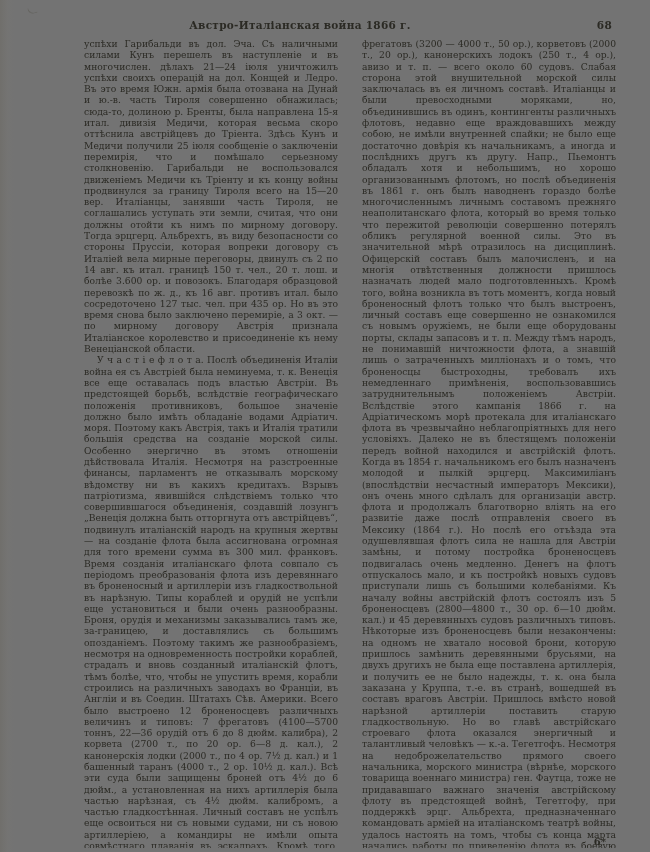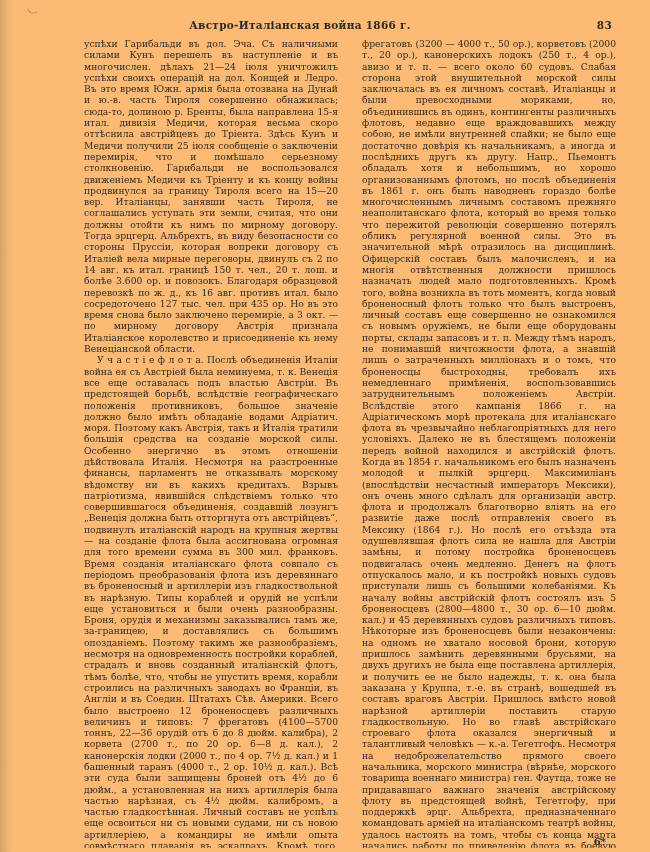--- a/index.html
+++ b/index.html
@@ -4,21 +4,21 @@
 <style>
   * { box-sizing: border-box; }
   html, body { margin: 0; padding: 0; overflow: hidden; }
   body {
     width: 650px; height: 852px;
     background: #f6f4ee;
     position: relative;
     font-family: "DejaVu Serif", "Liberation Serif", serif;
     color: #2b2a24;
   }
-  .page { position: absolute; inset: 0; background: #fdba74; }
+  .page { position: absolute; inset: 0; background: #737373; }
 
   
   .scan-gutter {
     position: absolute; left: 0; top: 0; bottom: 0; width: 14px;
     background: linear-gradient(90deg, rgba(105,100,88,0.28), rgba(130,125,112,0.10) 55%, rgba(0,0,0,0));
   }
   .scan-corner-artifact {
     position: absolute; left: 28px; top: 7px; width: 9px; height: 7px;
     border-left: 1.5px solid rgba(90,88,80,0.55);
     border-bottom: 1.5px solid rgba(90,88,80,0.45);
@@ -60,21 +60,21 @@
 </head>
 <body>
 
 <div class="page">
 
   <div class="scan-gutter"></div>
   <div class="scan-corner-artifact"></div>
 
   <div class="running-head">
     <span class="head-title">Австро-Италіанская война 1866 г.</span>
-    <span class="folio">83</span>
+    <span class="folio">68</span>
   </div>
 
   <div class="text-columns">
     <div class="col">
       <p class="para">успѣхи Гарибальди въ дол. Эча. Съ наличными силами Кунъ перешелъ въ наступленіе и въ многочислен. дѣлахъ 21—24 іюля уничтожилъ успѣхи своихъ операцій на дол. Конщей и Ледро. Въ это время Южн. армія была отозвана на Дунай и ю.-в. часть Тироля совершенно обнажилась; сюда-то, долиною р. Бренты, была направлена 15-я итал. дивизія Медичи, которая весьма скоро оттѣснила австрійцевъ до Тріента. Здѣсь Кунъ и Медичи получили 25 іюля сообщеніе о заключеніи перемирія, что и помѣшало серьезному столкновенію. Гарибальди не воспользовался движеніемъ Медичи къ Тріенту и къ концу войны продвинулся за границу Тироля всего на 15—20 вер. Италіанцы, занявши часть Тироля, не соглашались уступать эти земли, считая, что они должны отойти къ нимъ по мирному договору. Тогда эрцгерц. Альбрехтъ, въ виду безопасности со стороны Пруссіи, которая вопреки договору съ Италіей вела мирные переговоры, двинулъ съ 2 по 14 авг. къ итал. границѣ 150 т. чел., 20 т. лош. и болѣе 3.600 ор. и повозокъ. Благодаря образцовой перевозкѣ по ж. д., къ 16 авг. противъ итал. было сосредоточено 127 тыс. чел. при 435 ор. Но въ это время снова было заключено перемиріе, а 3 окт. — по мирному договору Австрія признала Италіанское королевство и присоединеніе къ нему Венеціанской области.</p>
       <p class="para ind">У ч а с т і е  ф л о т а.  Послѣ объединенія Италіи война ея съ Австріей была неминуема, т. к. Венеція все еще оставалась подъ властью Австріи. Въ предстоящей борьбѣ, вслѣдствіе географическаго положенія противниковъ, большое значеніе должно было имѣть обладаніе водами Адріатич. моря. Поэтому какъ Австрія, такъ и Италія тратили большія средства на созданіе морской силы. Особенно энергично въ этомъ отношеніи дѣйствовала Италія. Несмотря на разстроенные финансы, парламентъ не отказывалъ морскому вѣдомству ни въ какихъ кредитахъ. Взрывъ патріотизма, явившійся слѣдствіемъ только что совершившагося объединенія, создавшій лозунгъ „Венеція должна быть отторгнута отъ австрійцевъ“, подвинулъ италіанскій народъ на крупныя жертвы — на созданіе флота была ассигнована огромная для того времени сумма въ 300 мил. франковъ. Время созданія италіанскаго флота совпало съ періодомъ преобразованія флота изъ деревяннаго въ броненосный и артиллеріи изъ гладкоствольной въ нарѣзную. Типы кораблей и орудій не успѣли еще установиться и были очень разнообразны. Броня, орудія и механизмы заказывались тамъ же, за-границею, и доставлялись съ большимъ опозданіемъ. Поэтому такимъ же разнообразіемъ, несмотря на одновременность постройки кораблей, страдалъ и вновь созданный италіанскій флотъ, тѣмъ болѣе, что, чтобы не упустить время, корабли строились на различныхъ заводахъ во Франціи, въ Англіи и въ Соедин. Штатахъ Сѣв. Америки. Всего было выстроено 12 броненосцевъ различныхъ величинъ и типовъ: 7 фрегатовъ (4100—5700 тоннъ, 22—36 орудій отъ 6 до 8 дюйм. калибра), 2 корвета (2700 т., по 20 ор. 6—8 д. кал.), 2 канонерскія лодки (2000 т., по 4 ор. 7½ д. кал.) и 1 башенный таранъ (4000 т., 2 ор. 10½ д. кал.). Всѣ эти суда были защищены броней отъ 4½ до 6 дюйм., а установленная на нихъ артиллерія была частью нарѣзная, съ 4½ дюйм. калибромъ, а частью гладкостѣнная. Личный составъ не успѣлъ еще освоиться ни съ новыми судами, ни съ новою артиллеріею, а командиры не имѣли опыта совмѣстнаго плаванія въ эскадрахъ. Кромѣ того, имѣвшіеся уже налицо деревянные флоты отдѣльныхъ государствъ, объединившіеся теперь, представляли изъ себя значительную силу, состоявшую изъ</p>
     </div>
     <div class="col">
       <p class="para">фрегатовъ (3200 — 4000 т., 50 ор.), корветовъ (2000 т., 20 ор.), канонерскихъ лодокъ (250 т., 4 ор.), авизо и т. п. — всего около 60 судовъ. Слабая сторона этой внушительной морской силы заключалась въ ея личномъ составѣ. Италіанцы и были превосходными моряками, но, объединившись въ одинъ, контингенты различныхъ флотовъ, недавно еще враждовавшихъ между собою, не имѣли внутренней спайки; не было еще достаточно довѣрія къ начальникамъ, а иногда и послѣднихъ другъ къ другу. Напр., Пьемонтъ обладалъ хотя и небольшимъ, но хорошо организованнымъ флотомъ, но послѣ объединенія въ 1861 г. онъ былъ наводненъ гораздо болѣе многочисленнымъ личнымъ составомъ прежняго неаполитанскаго флота, который во время только что пережитой революціи совершенно потерялъ обликъ регулярной военной силы. Это въ значительной мѣрѣ отразилось на дисциплинѣ. Офицерскій составъ былъ малочисленъ, и на многія отвѣтственныя должности пришлось назначать людей мало подготовленныхъ. Кромѣ того, война возникла въ тотъ моментъ, когда новый броненосный флотъ только что былъ выстроенъ, личный составъ еще совершенно не ознакомился съ новымъ оружіемъ, не были еще оборудованы порты, склады запасовъ и т. п. Между тѣмъ народъ, не понимавшій ничтожности флота, а знавшій лишь о затраченныхъ милліонахъ и о томъ, что броненосцы быстроходны, требовалъ ихъ немедленнаго примѣненія, воспользовавшись затруднительнымъ положеніемъ Австріи. Вслѣдствіе этого кампанія 1866 г. на Адріатическомъ морѣ протекала для италіанскаго флота въ чрезвычайно неблагопріятныхъ для него условіяхъ. Далеко не въ блестящемъ положеніи передъ войной находился и австрійскій флотъ. Когда въ 1854 г. начальникомъ его былъ назначенъ молодой и пылкій эрцгерц. Максимиліанъ (впослѣдствіи несчастный императоръ Мексики), онъ очень много сдѣлалъ для организаціи австр. флота и продолжалъ благотворно вліять на его развитіе даже послѣ отправленія своего въ Мексику (1864 г.). Но послѣ его отъѣзда эта одушевлявшая флотъ сила не нашла для Австріи замѣны, и потому постройка броненосцевъ подвигалась очень медленно. Денегъ на флотъ отпускалось мало, и къ постройкѣ новыхъ судовъ приступали лишь съ большими колебаніями. Къ началу войны австрійскій флотъ состоялъ изъ 5 броненосцевъ (2800—4800 т., 30 ор. 6—10 дюйм. кал.) и 45 деревянныхъ судовъ различныхъ типовъ. Нѣкоторые изъ броненосцевъ были незакончены: на одномъ не хватало носовой брони, которую пришлось замѣнить деревянными брусьями, на двухъ другихъ не была еще поставлена артиллерія, и получить ее не было надежды, т. к. она была заказана у Круппа, т.-е. въ странѣ, вошедшей въ составъ враговъ Австріи. Пришлось вмѣсто новой нарѣзной артиллеріи поставить старую гладкоствольную. Но во главѣ австрійскаго строеваго флота оказался энергичный и талантливый человѣкъ — к.-а. Тегетгофъ. Несмотря на недоброжелательство прямого своего начальника, морского министра (вѣрнѣе, морского товарища военнаго министра) ген. Фаутца, тоже не придававшаго важнаго значенія австрійскому флоту въ предстоящей войнѣ, Тегетгофу, при поддержкѣ эрцг. Альбрехта, предназначеннаго командовать арміей на италіанскомъ театрѣ войны, удалось настоять на томъ, чтобы съ конца марта начались работы по приведенію флота въ боевую готовность и чтобы суда, находившіяся въ заграничномъ плава-</p>
     </div>

